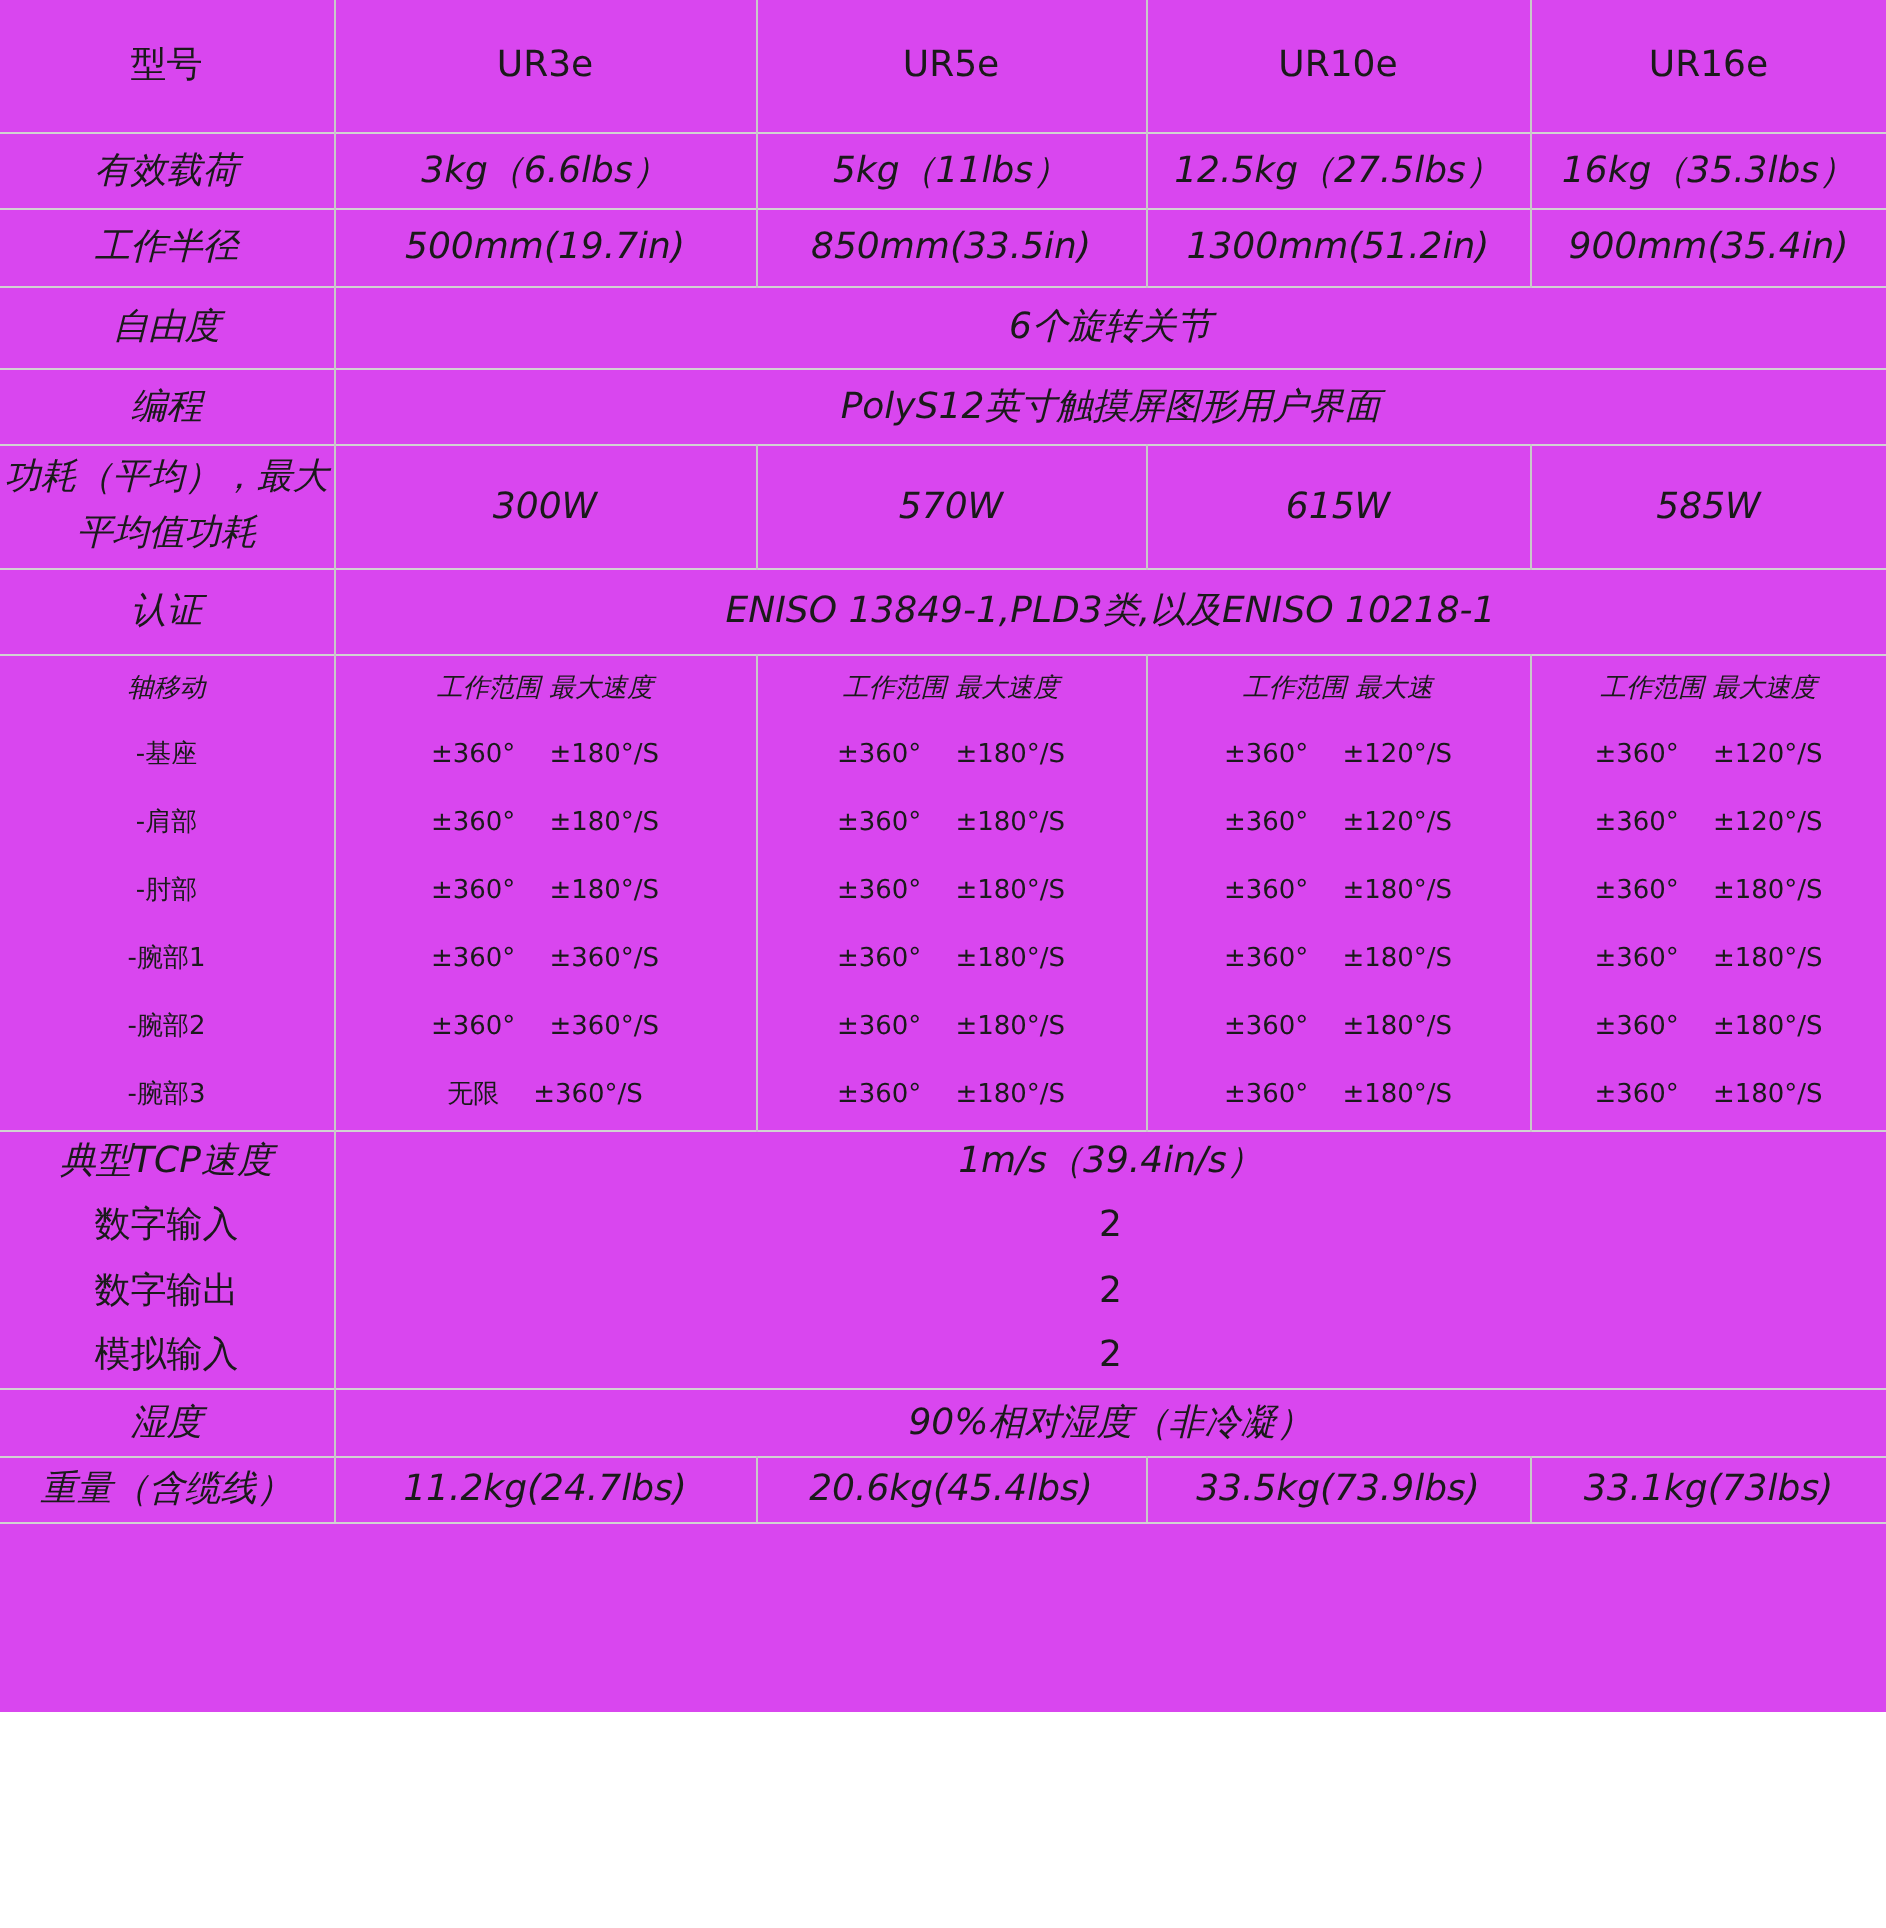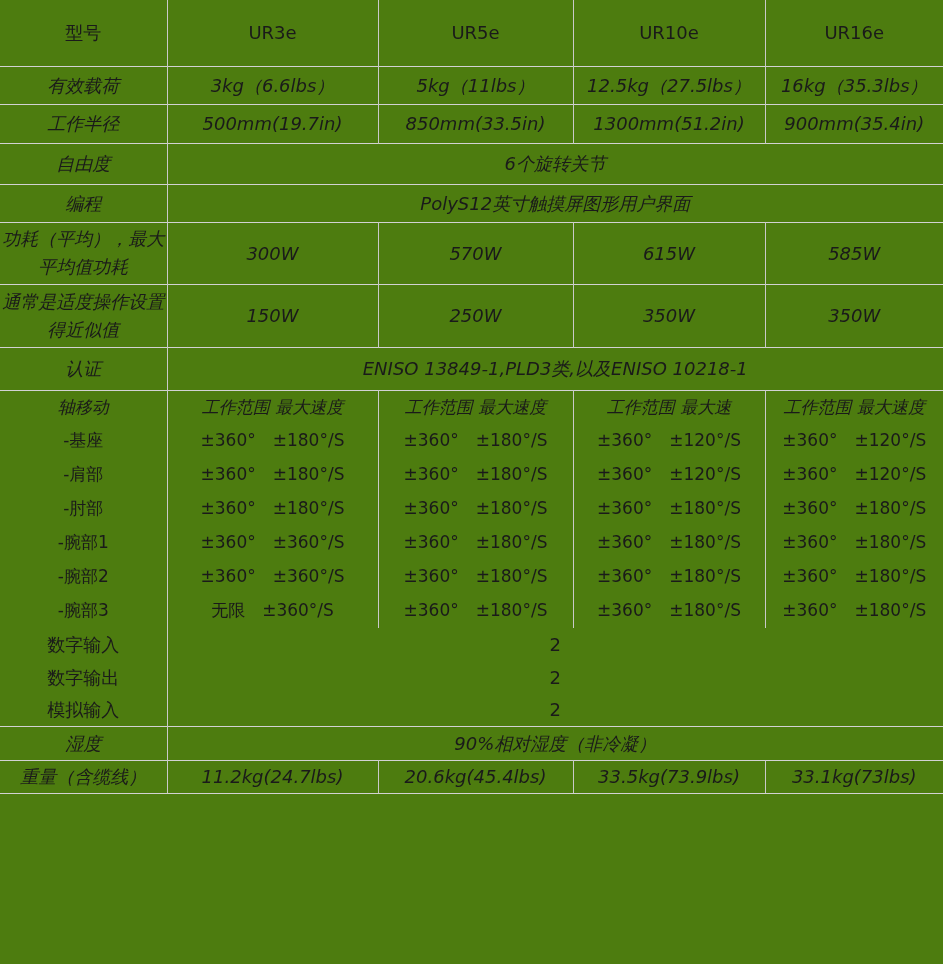--- a/index.html
+++ b/index.html
@@ -1,23 +1,23 @@
 <!DOCTYPE html>
 <html><head>
 <meta charset="utf-8">
 <style>
   html,body{margin:0;padding:0;background:#ffffff;}
   body{font-family:"DejaVu Sans","Liberation Sans",sans-serif;color:#1a1a1a;}
-  .page{width:943px;height:964px;background:#4d7c0f;overflow:hidden;}
+  .page{width:943px;height:856px;background:#d946ef;overflow:hidden;}
   table.spec{border-collapse:collapse;table-layout:fixed;width:943px;}
   td{padding:0 2px;text-align:center;vertical-align:middle;font-size:18px;line-height:1.5;color:#1a1a1a;overflow:hidden;}
   td.vr{border-right:1px solid #c9c9c9;}
   tr.bt>td{border-top:1px solid #d2d2d2;font-style:italic;}
   tr.bb>td{border-bottom:1px solid #d2d2d2;}
-  tr.ax>td{font-size:17px;}
+  tr.ax>td{font-size:13px;}
   .pair{display:flex;justify-content:center;align-items:baseline;gap:17px;}
   .h66{height:66px}.h38{height:38px}.h39{height:39px}.h41{height:41px}
   .h62{height:62px}.h63{height:63px}.h43{height:43px}.h34{height:34px}
   .h31{height:31px}.h29{height:29px}.h33{height:33px}.h32{height:32px}
   .wrap2{line-height:1.55;margin-top:38px;}
 </style>
 </head>
 <body>
 
 <div class="page">
@@ -66,27 +66,20 @@
     </tr>
 
     <tr class="bt h62">
       <td class="vr wrap2">功耗（平均），最大平均值功耗</td>
       <td class="vr">300W</td>
       <td class="vr">570W</td>
       <td class="vr">615W</td>
       <td>585W</td>
     </tr>
 
-    <tr class="bt h63">
-      <td class="vr wrap2">通常是适度操作设置得近似值</td>
-      <td class="vr">150W</td>
-      <td class="vr">250W</td>
-      <td class="vr">350W</td>
-      <td>350W</td>
-    </tr>
 
     <tr class="bt h43">
       <td class="vr">认证</td>
       <td colspan="4">ENISO 13849-1,PLD3类,以及ENISO 10218-1</td>
     </tr>
 
 
     <tr class="bt ax h34">
       <td class="vr">轴移动</td>
       <td class="vr">工作范围 最大速度</td>
@@ -256,20 +249,24 @@
             </div>
           </td>
       <td>
             <div class="pair">
               <span>±360°</span>
               <span>±180°/S</span>
             </div>
           </td>
     </tr>
 
+    <tr class="bt h31">
+      <td class="vr">典型TCP速度</td>
+      <td colspan="4">1m/s（39.4in/s）</td>
+    </tr>
 
 
 
     <tr class="h33">
       <td class="vr">数字输入</td>
       <td colspan="4">2</td>
     </tr>
 
     <tr class="h33">
       <td class="vr">数字输出</td>

